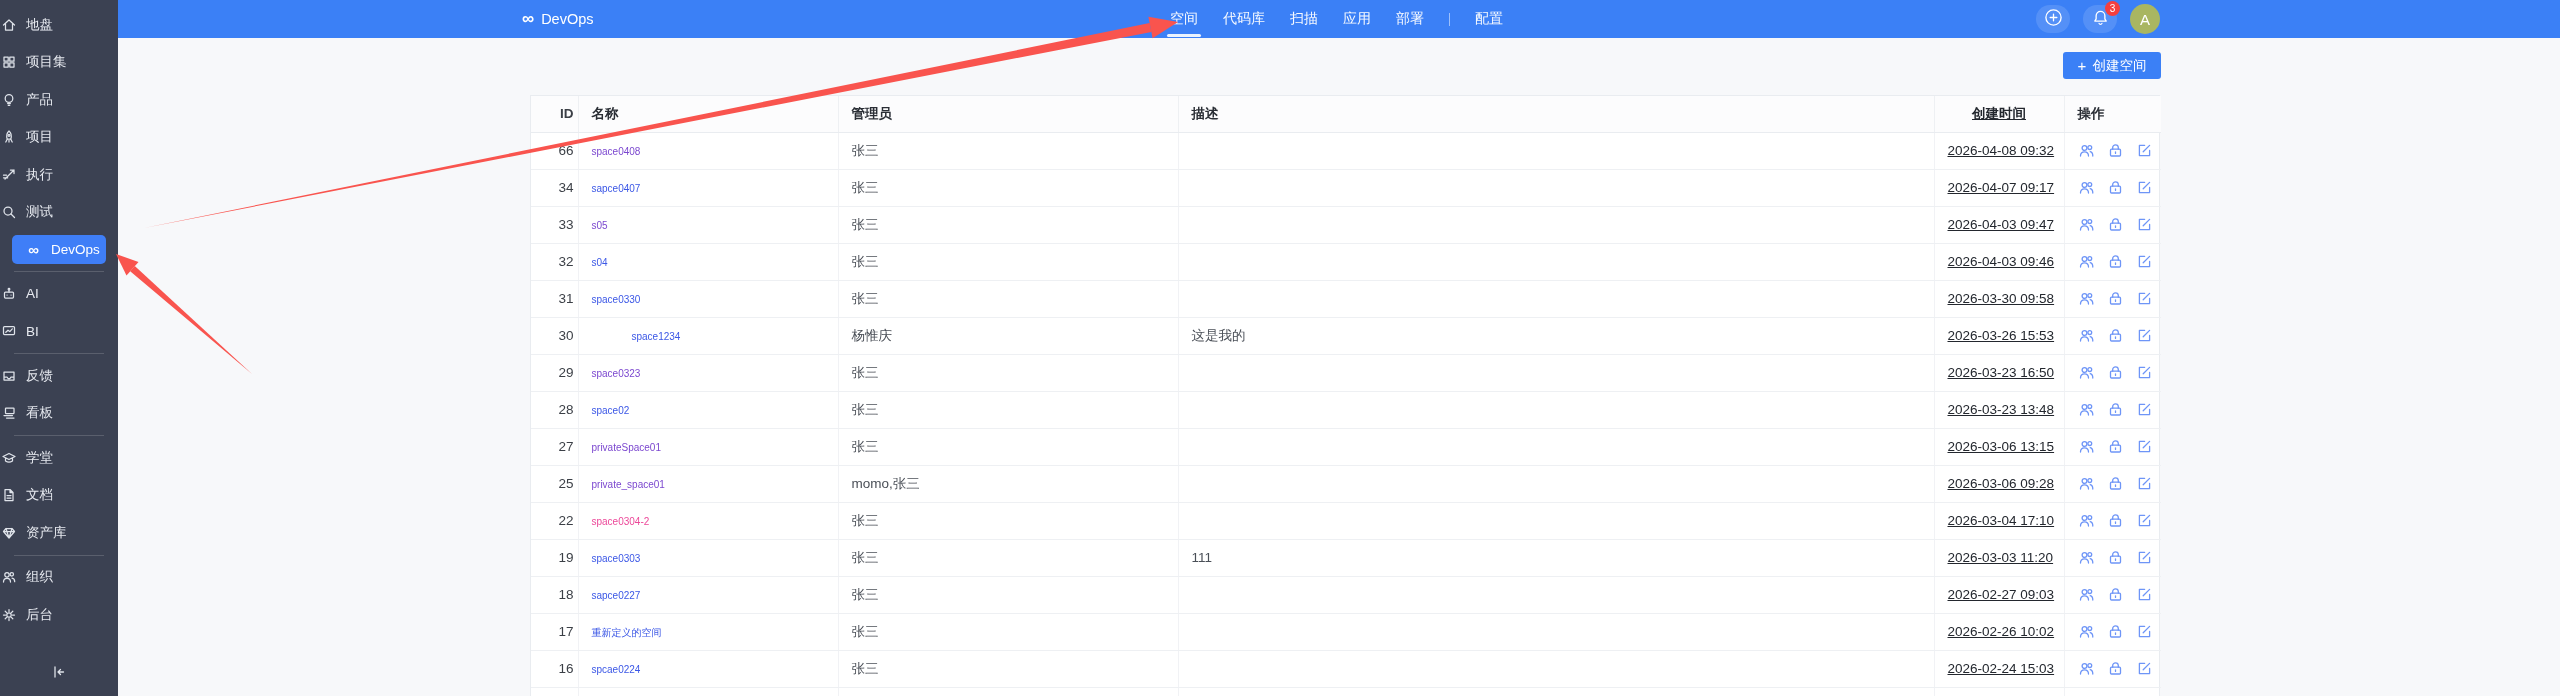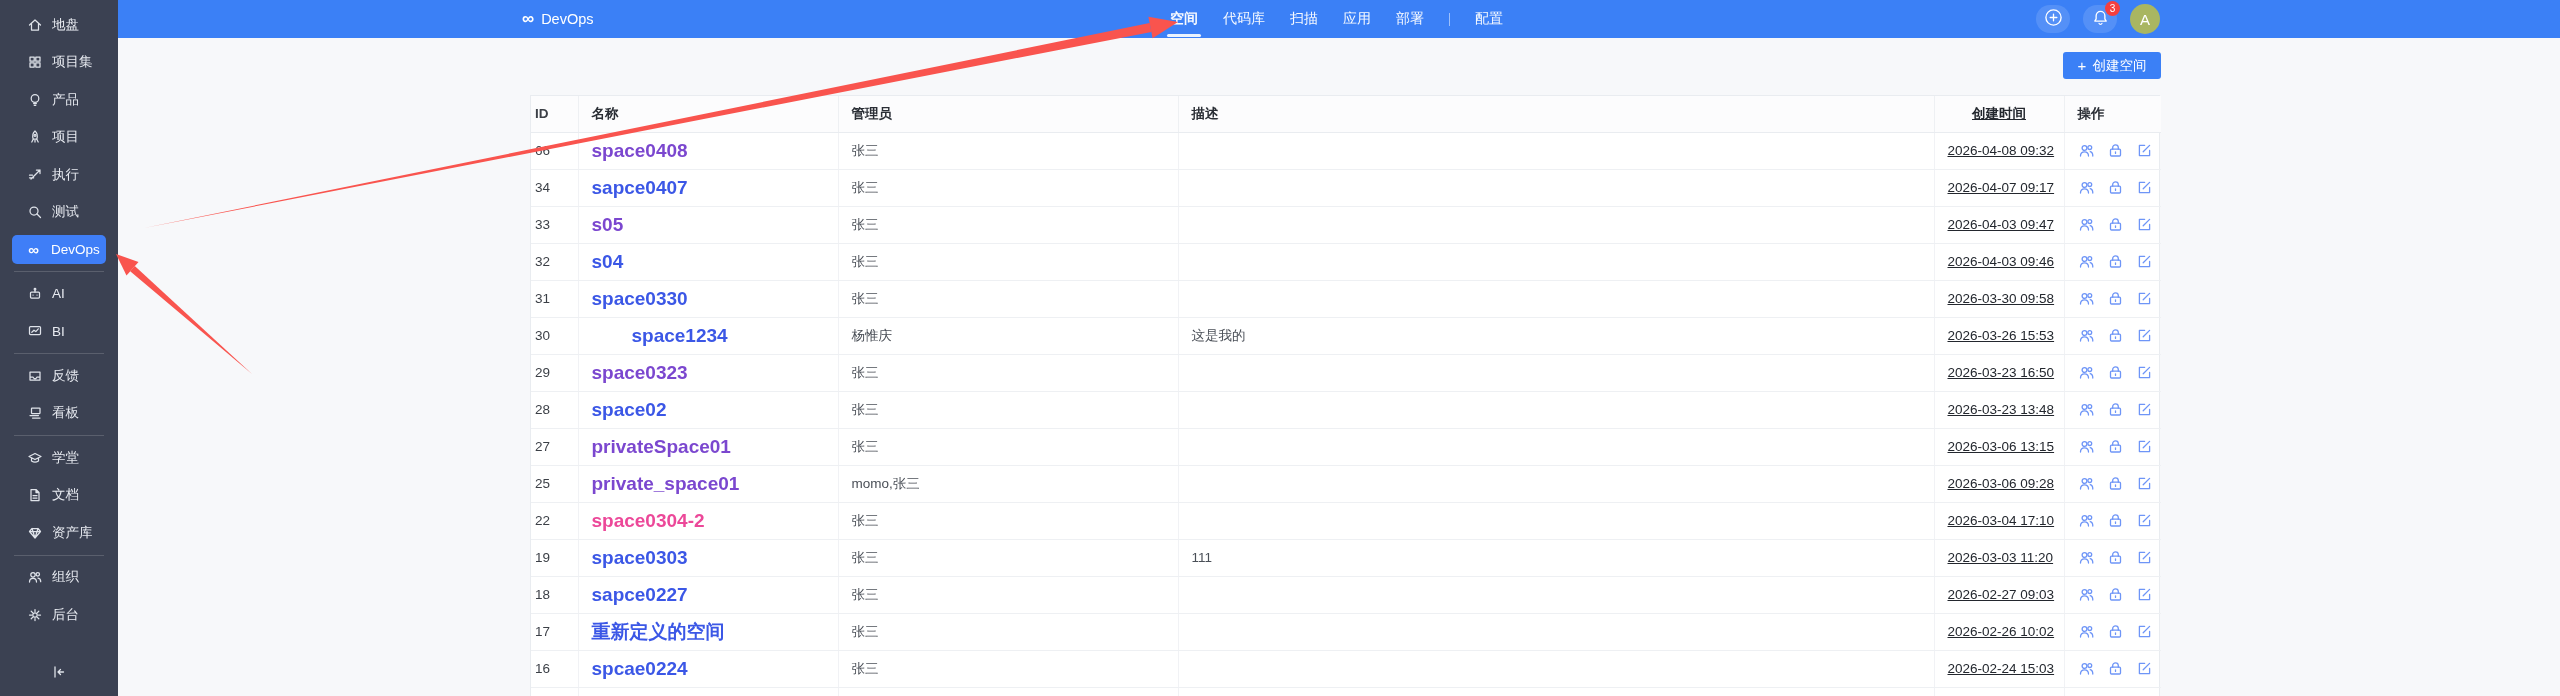--- a/index.html
+++ b/index.html
@@ -2,21 +2,21 @@
 <html><head>
 <meta charset="utf-8">
 <style>
   * { margin:0; padding:0; box-sizing:border-box; }
   html,body { width:2560px; height:696px; overflow:hidden;
     font-family:"Liberation Sans","DejaVu Sans",sans-serif; background:#f7f8fa; }
 
   
   .sidebar { position:absolute; left:0; top:0; width:118px; height:696px;
     background:#3b4152; z-index:20; display:flex; flex-direction:column; padding-top:6px; }
-  .sb-item { height:37.5px; display:flex; align-items:center; padding-left:26px;
+  .sb-item { height:37.5px; display:flex; align-items:center; 
     color:#e7eaf0; font-size:13.5px; cursor:pointer; flex:0 0 auto; }
   .sb-item .ic { width:17px; height:17px; display:inline-flex; align-items:center;
     justify-content:center; margin-right:9px; flex:0 0 auto; }
   .sb-item .ic svg { width:16px; height:16px; stroke:#dfe3ea; stroke-width:1.25;
     fill:none; stroke-linecap:round; stroke-linejoin:round; }
   .sb-item.active { background:#3f7ef7; border-radius:5px; margin:4px 12px;
     height:29px; padding-left:13px; color:#fff; }
   .sb-divider { height:1px; background:rgba(255,255,255,0.16); margin:3px 14px; flex:0 0 auto; }
   .sb-collapse { margin-top:auto; height:44px; display:flex; align-items:center;
     justify-content:center; cursor:pointer; }
@@ -29,21 +29,21 @@
   .topbar { position:absolute; left:118px; right:0; top:0; height:38px;
     background:#3b80f6; z-index:10; }
   .topbar-inner { position:absolute; left:404px; right:400px; top:0; bottom:0; }
   .brand { position:absolute; left:0; top:0; height:38px; display:flex;
     align-items:center; color:#fff; font-size:14.5px; cursor:pointer; }
   .brand .inf-b { font-size:17px; font-weight:bold; margin-right:7px; }
   .nav-tabs { position:absolute; left:648px; top:0; height:38px; display:flex;
     align-items:center; gap:25px; }
   .nav-tab { position:relative; height:38px; display:flex; align-items:center;
     color:rgba(255,255,255,0.96); font-size:14px; cursor:pointer; }
-  .nav-tab.active { font-weight:bold;text-align:center; }
+  .nav-tab.active { font-weight:normal;text-align:center; }
   .nav-tab.active::after { content:""; position:absolute; left:-3px; right:-3px;
     bottom:1px; height:3px; background:rgba(255,255,255,0.9); border-radius:2px; }
   .tab-sep { width:1px; height:13px; background:rgba(255,255,255,0.5); }
   .top-actions { position:absolute; right:0; top:0; height:38px; display:flex;
     align-items:center; gap:13px; }
   .icon-pill { width:34px; height:28px; border-radius:14px;
     background:rgba(255,255,255,0.13); display:flex; align-items:center;
     justify-content:center; cursor:pointer; position:relative; }
   .icon-pill svg { width:19px; height:19px; stroke:#fff; stroke-width:1.4; fill:none;
     stroke-linecap:round; stroke-linejoin:round; }
@@ -66,24 +66,24 @@
     background:#fff; border:1px solid #e9ecf0; }
   table { width:100%; border-collapse:collapse; table-layout:fixed; }
   th { height:36px; background:#fcfcfd; font-size:13.5px; font-weight:600;
     color:#2b2f36; text-align:left; padding:0 13px;
     border-bottom:1px solid #e9ecf0; border-right:1px solid #eef0f3; }
   th:last-child { border-right:none; }
   td { height:37px; font-size:13.5px; color:#4a4f57; padding:0 13px;
     border-bottom:1px solid #eef0f3; border-right:1px solid #f1f2f5;
     white-space:nowrap; overflow:hidden; }
   td:last-child { border-right:none; }
-  th.col-id, td.col-id { text-align:left; padding:0 4px; color:#3b3f46; }
+  th.col-id, td.col-id { text-align:right; padding:0 4px; color:#3b3f46; }
   th.col-date, td.col-date { text-align:center; color:#23272e;text-decoration:underline; }
   td.col-date { color:#23272e; }
-  a.space-link { text-decoration:none; font-size:19px; cursor:pointer;font-weight:bold; }
+  a.space-link { text-decoration:none; font-size:10px; cursor:pointer; }
   .ops { display:flex; align-items:center; gap:12px; }
   .ops .op { width:17px; height:17px; display:inline-flex; cursor:pointer; }
   .ops svg { width:17px; height:17px; stroke:#6e95f7; stroke-width:1.3; fill:none;
     stroke-linecap:round; stroke-linejoin:round; }
 
   
   .arrows { position:absolute; left:0; top:0; width:2560px; height:696px;
     z-index:40; pointer-events:none; }
 </style>
 </head>

